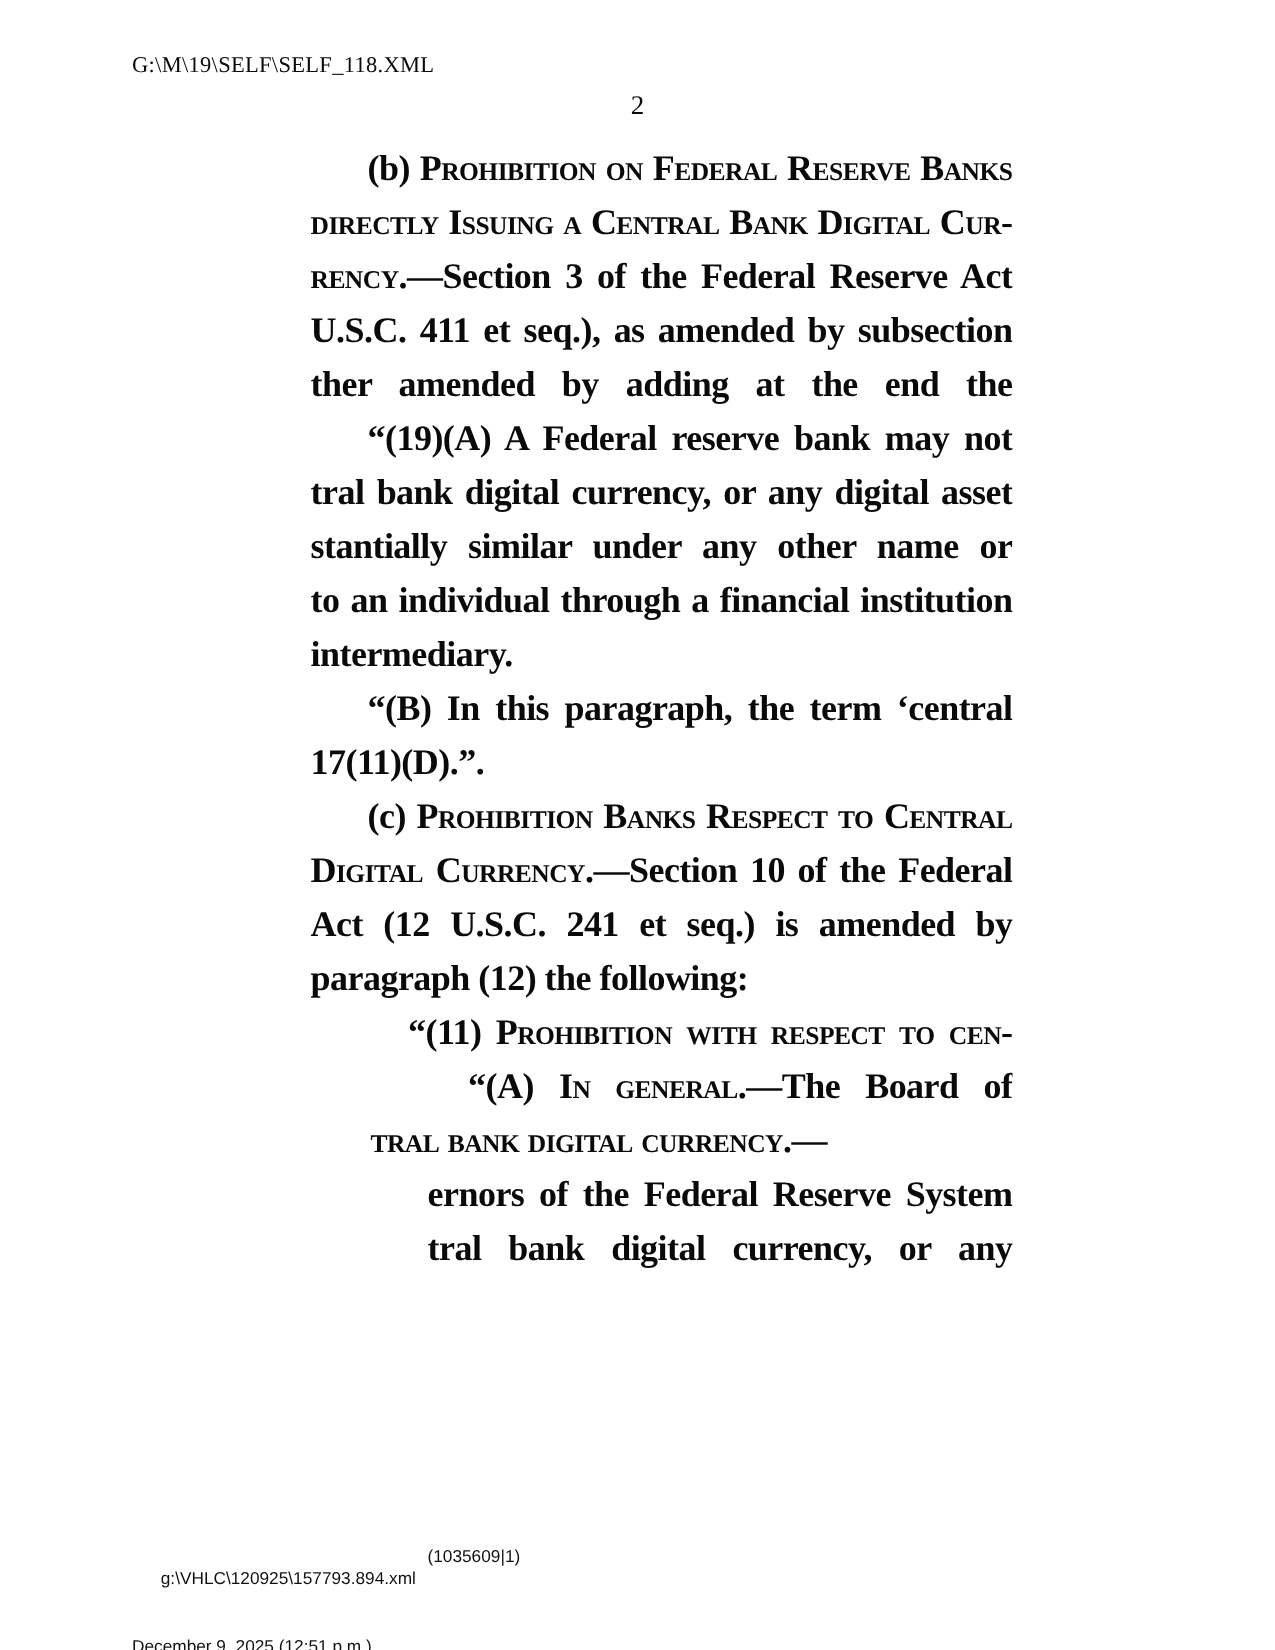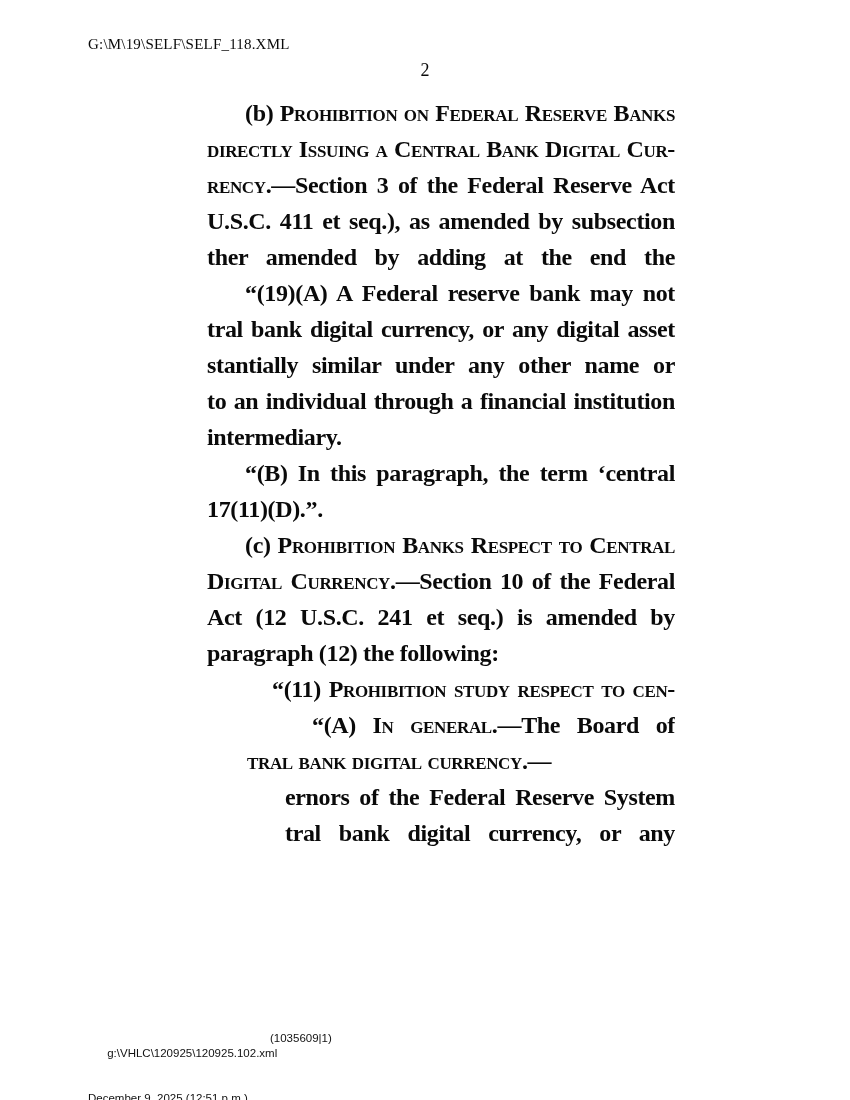--- a/index.html
+++ b/index.html
@@ -68,21 +68,21 @@
     left: 88px;
     top: 1031px;
     font-family: "Liberation Sans", sans-serif;
     font-size: 11.5px;
     line-height: 15px;
     color: #111;
   }
   .footer-row1 { position: relative; white-space: pre; }
   .footer-stamp {
     position: absolute;
-    left: 182px;
+    left: 197px;
     top: 0;
     white-space: pre;
   }
 </style>
 </head>
 <body>
 
 <div class="page">
 
   <div class="header-file">G:\M\19\SELF\SELF_118.XML</div>
@@ -132,37 +132,37 @@
       <div class="line ind-none justify">
         <span class="txt"><span class="sc">Digital Currency.</span><span>—Section 10 of the Federal Reserve</span></span>
       </div>
       <div class="line ind-none justify">
         <span class="txt"><span>Act (12 U.S.C. 241 et seq.) is amended by inserting before</span></span>
       </div>
       <div class="line ind-none">
         <span class="txt"><span>paragraph (12) the following:</span></span>
       </div>
       <div class="line ind-l2first justify">
-        <span class="txt"><span>“(11) </span><span class="sc">Prohibition study respect to cen-</span></span>
+        <span class="txt"><span>“(11) </span><span class="sc">Prohibition with respect to cen-</span></span>
       </div>
       <div class="line ind-l3first justify">
         <span class="txt"><span>“(A) </span><span class="sc">In general.</span><span>—The Board of Gov-</span></span>
       </div>
       <div class="line ind-l2">
         <span class="txt"><span class="sc">tral bank digital currency.—</span></span>
       </div>
       <div class="line ind-l3 justify">
         <span class="txt"><span>ernors of the Federal Reserve System may not</span></span>
       </div>
       <div class="line ind-l3 justify">
         <span class="txt"><span>tral bank digital currency, or any digital asset</span></span>
       </div>
     </div>
 
   <div class="footer">
     <div class="footer-row1">
-      <span>g:\VHLC\120925\120925.102.xml</span>
+      <span>g:\VHLC\120925\157793.894.xml</span>
       <span class="footer-stamp">(1035609|1)</span>
     </div>
     <div>December 9, 2025 (12:51 p.m.)</div>
   </div>
 
 </div>
 
 </body></html>

